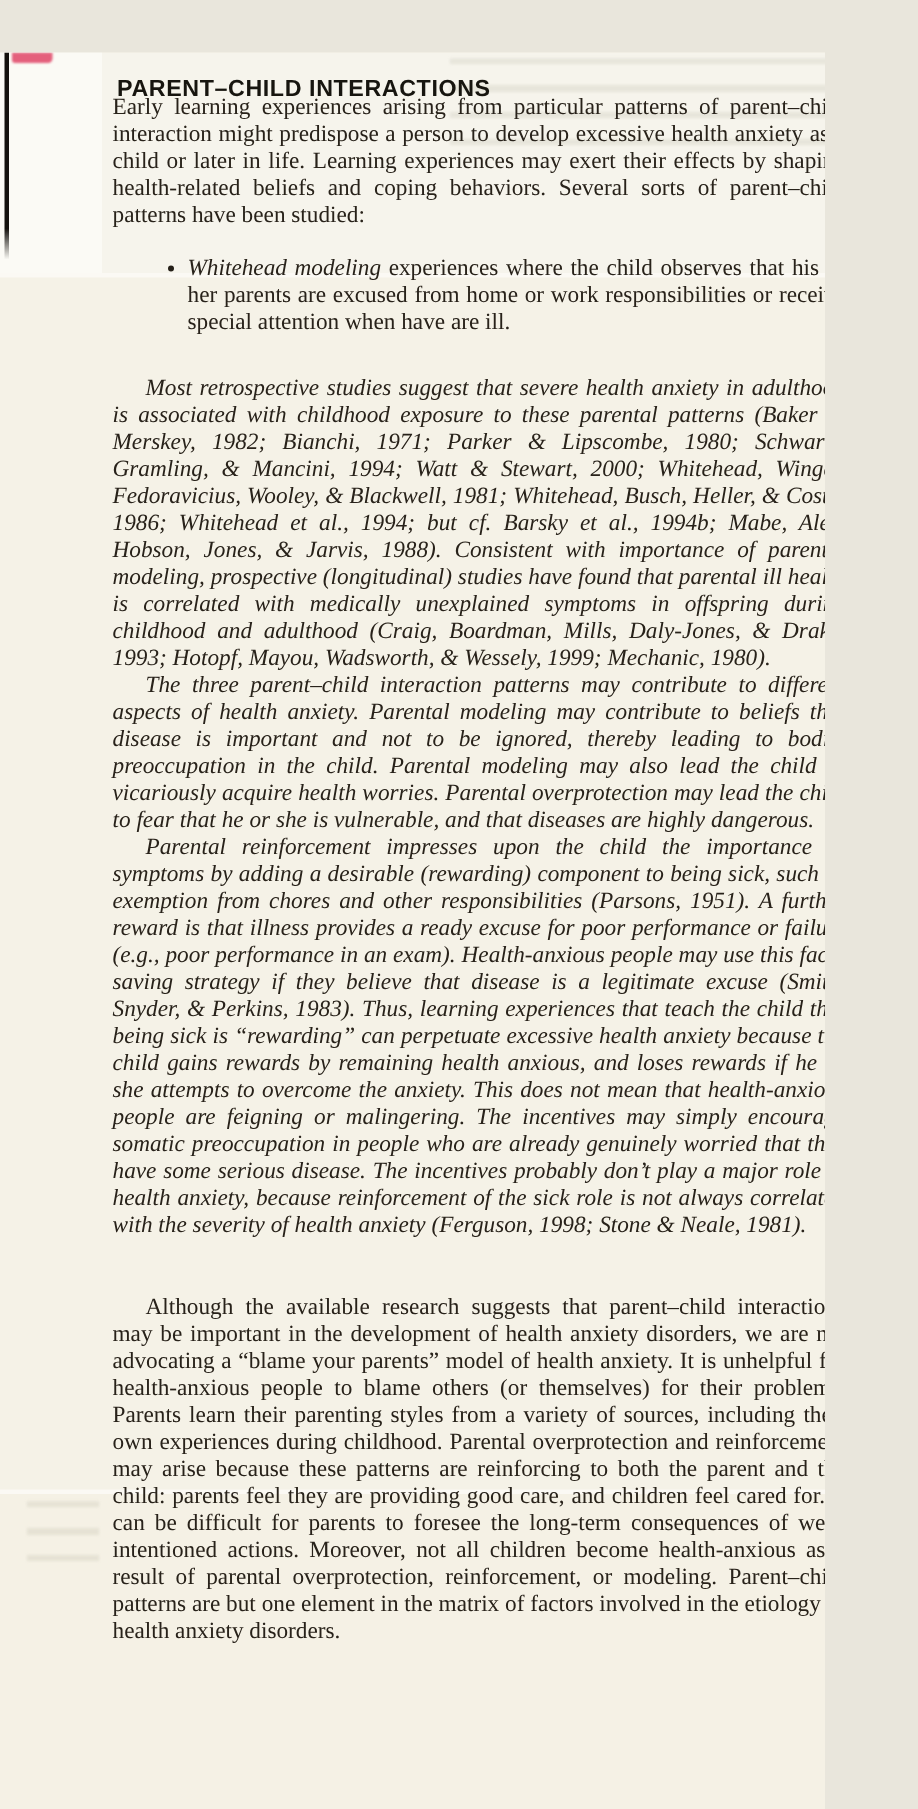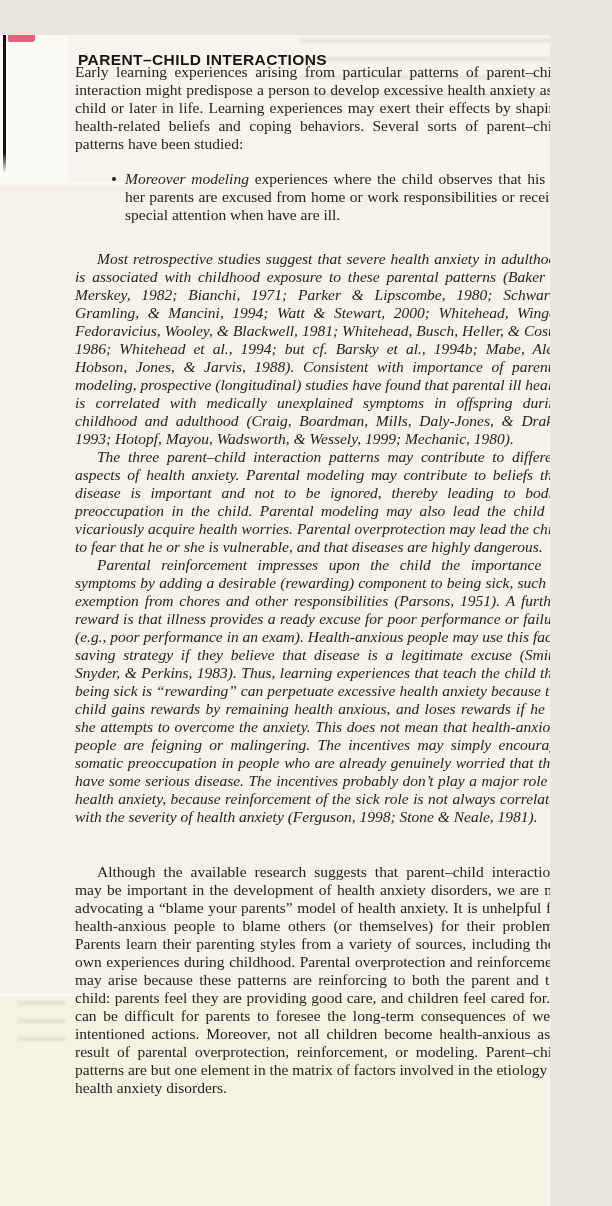--- a/index.html
+++ b/index.html
@@ -125,21 +125,21 @@
 
   <h1 class="heading">PARENT–CHILD INTERACTIONS</h1>
 
   <div class="column">
 
     <p class="intro">Early learning experiences arising from particular patterns of parent–child interaction might predispose a person to develop excessive health anxiety as a child or later in life. Learning experiences may exert their effects by shaping health-related beliefs and coping behaviors. Several sorts of parent–child patterns have been studied:</p>
 
     <ul class="bullets">
       <li>
         <span class="bullet-dot"></span>
-        <span class="bullet-lead">Moreover modeling</span><span> experiences where the child observes that his or her parents are excused from home or work responsibilities or receive special attention when have are ill.</span>
+        <span class="bullet-lead">Whitehead modeling</span><span> experiences where the child observes that his or her parents are excused from home or work responsibilities or receive special attention when have are ill.</span>
       </li>
     </ul>
 
     <p class="body-para">Most retrospective studies suggest that severe health anxiety in adulthood is associated with childhood exposure to these parental patterns (Baker &amp; Merskey, 1982; Bianchi, 1971; Parker &amp; Lipscombe, 1980; Schwartz, Gramling, &amp; Mancini, 1994; Watt &amp; Stewart, 2000; Whitehead, Winget, Fedoravicius, Wooley, &amp; Blackwell, 1981; Whitehead, Busch, Heller, &amp; Costa, 1986; Whitehead et al., 1994; but cf. Barsky et al., 1994b; Mabe, Alex, Hobson, Jones, &amp; Jarvis, 1988). Consistent with importance of parental modeling, prospective (longitudinal) studies have found that parental ill health is correlated with medically unexplained symptoms in offspring during childhood and adulthood (Craig, Boardman, Mills, Daly-Jones, &amp; Drake, 1993; Hotopf, Mayou, Wadsworth, &amp; Wessely, 1999; Mechanic, 1980).</p>
 
     <p class="body-para">The three parent–child interaction patterns may contribute to different aspects of health anxiety. Parental modeling may contribute to beliefs that disease is important and not to be ignored, thereby leading to bodily preoccupation in the child. Parental modeling may also lead the child to vicariously acquire health worries. Parental overprotection may lead the child to fear that he or she is vulnerable, and that diseases are highly dangerous.</p>
 
     <p class="body-para">Parental reinforcement impresses upon the child the importance of symptoms by adding a desirable (rewarding) component to being sick, such as exemption from chores and other responsibilities (Parsons, 1951). A further reward is that illness provides a ready excuse for poor performance or failure (e.g., poor performance in an exam). Health-anxious people may use this face-saving strategy if they believe that disease is a legitimate excuse (Smith, Snyder, &amp; Perkins, 1983). Thus, learning experiences that teach the child that being sick is “rewarding” can perpetuate excessive health anxiety because the child gains rewards by remaining health anxious, and loses rewards if he or she attempts to overcome the anxiety. This does not mean that health-anxious people are feigning or malingering. The incentives may simply encourage somatic preoccupation in people who are already genuinely worried that they have some serious disease. The incentives probably don’t play a major role in health anxiety, because reinforcement of the sick role is not always correlated with the severity of health anxiety (Ferguson, 1998; Stone &amp; Neale, 1981).</p>
 
     <p class="closing">Although the available research suggests that parent–child interactions may be important in the development of health anxiety disorders, we are not advocating a “blame your parents” model of health anxiety. It is unhelpful for health-anxious people to blame others (or themselves) for their problems. Parents learn their parenting styles from a variety of sources, including their own experiences during childhood. Parental overprotection and reinforcement may arise because these patterns are reinforcing to both the parent and the child: parents feel they are providing good care, and children feel cared for. It can be difficult for parents to foresee the long-term consequences of well-intentioned actions. Moreover, not all children become health-anxious as a result of parental overprotection, reinforcement, or modeling. Parent–child patterns are but one element in the matrix of factors involved in the etiology of health anxiety disorders.</p>

